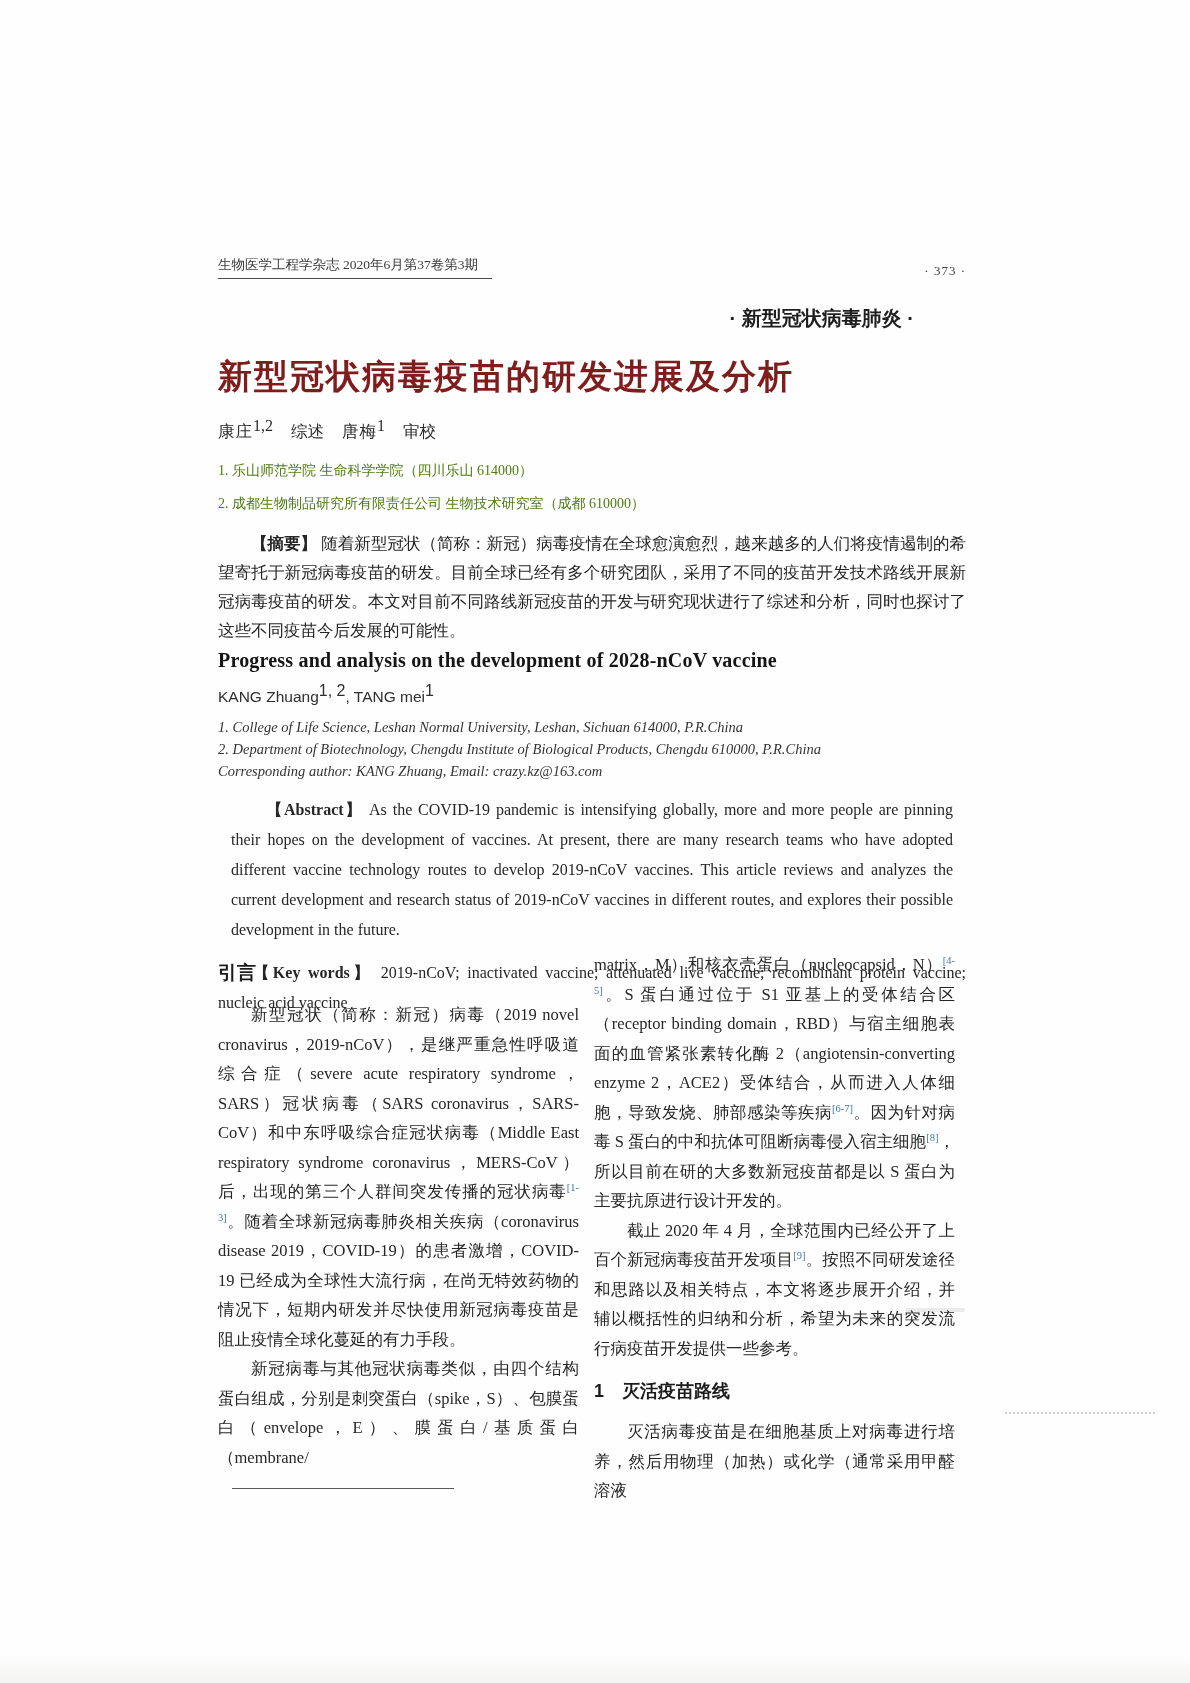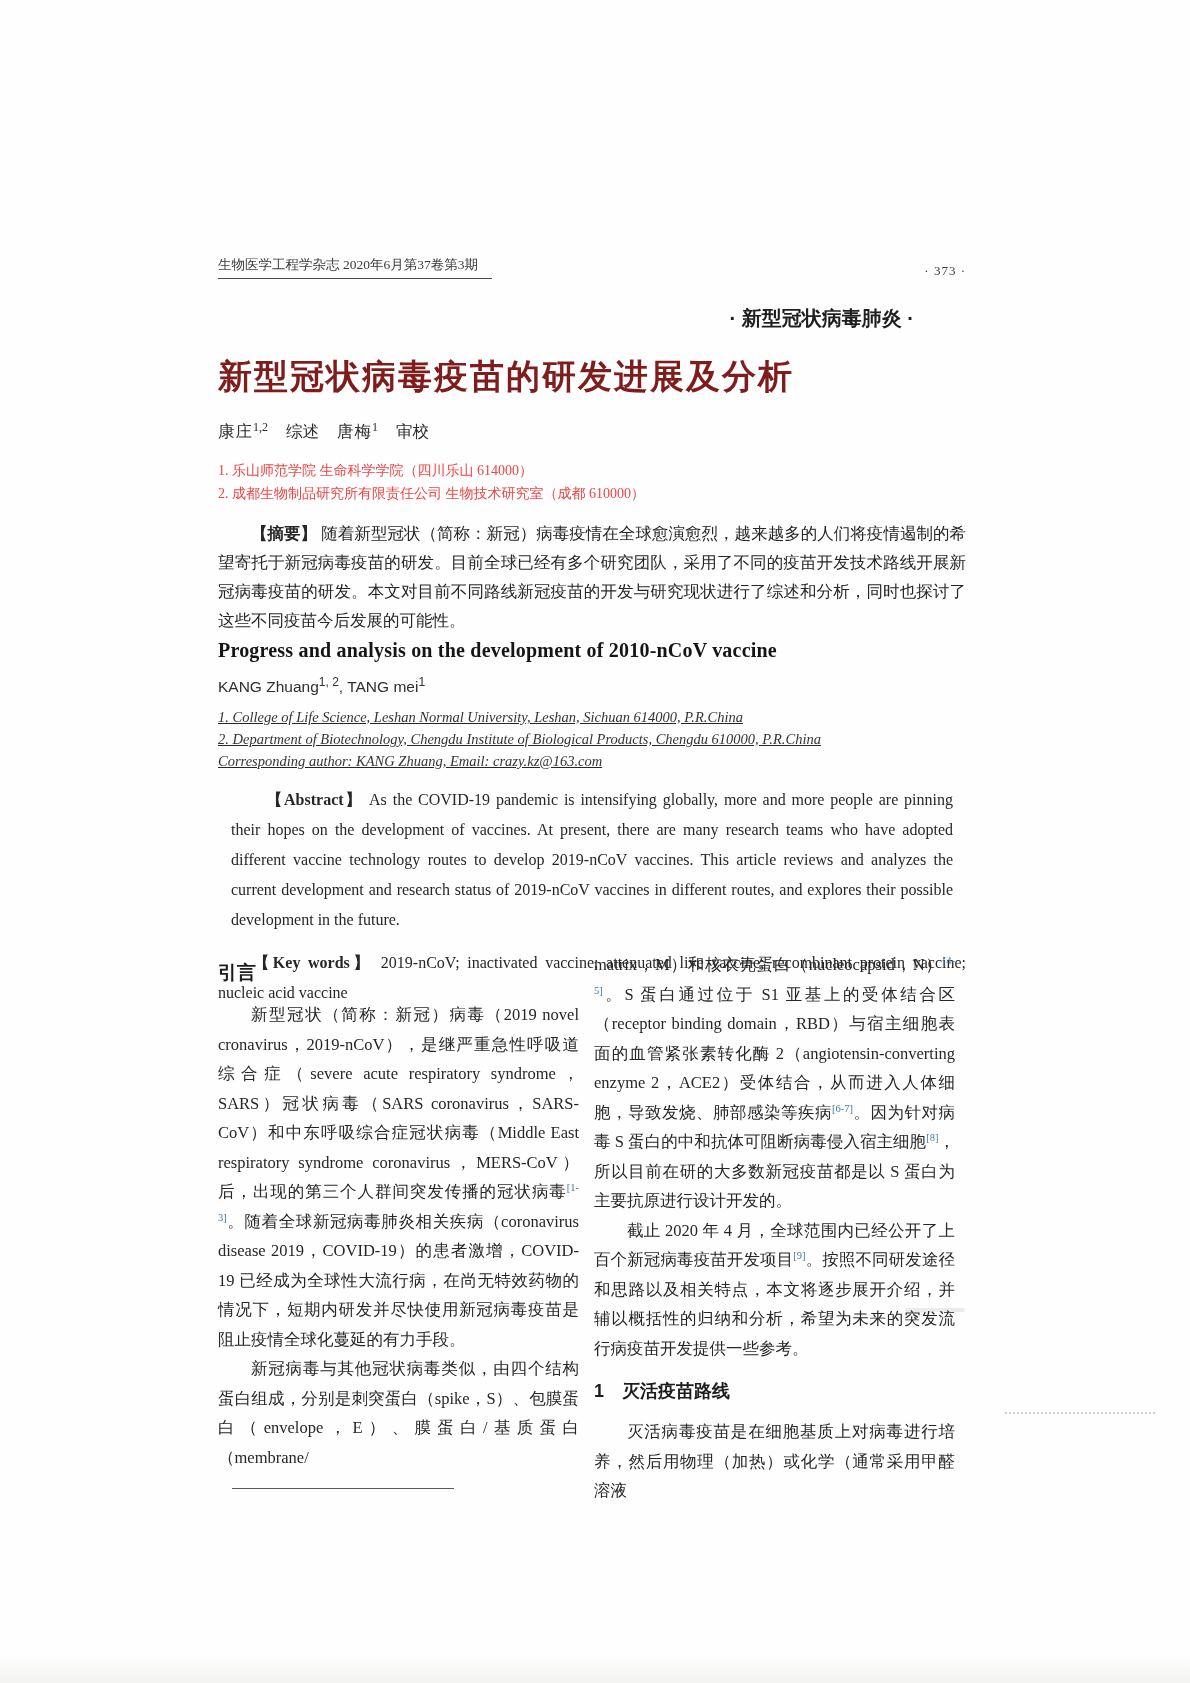--- a/index.html
+++ b/index.html
@@ -39,23 +39,23 @@
 
   .title-cn {
     font-family: "Liberation Sans", "DejaVu Sans", sans-serif;
     font-weight: bold; font-size: 34px; letter-spacing: 2px;
     color: #7f1d1d; margin: 0 0 24px 0; line-height: 1.2;
   }
 
   .authors-cn { font-size: 16.5px; margin-bottom: 16px; color: #2c2c2c; }
   .authors-cn .role { margin: 4px 18px; }
   .authors-cn .name { letter-spacing: 1px; }
-  sup.au { font-size: 12px; vertical-align: super; line-height: 0; }
+  sup.au { font-size: 16px; vertical-align: super; line-height: 0; }
 
-  .affil-cn { font-size: 14px; line-height: 23px; color: #ef4444; }
+  .affil-cn { font-size: 14px; line-height: 23px; color: #4d7c0f; margin-top: 10px; }
   .affil-block-cn { margin-bottom: 14px; }
 
   .abstract-cn, .keywords-cn {
     font-size: 16.5px; line-height: 29px; text-align: justify;
     text-indent: 2em; color: #262626;
   }
   .abstract-cn { margin: 0 0 4px 0; }
   .keywords-cn { margin: 0 0 28px 0; }
   .cn-label {
     font-family: "Liberation Sans", "DejaVu Sans", sans-serif;
@@ -64,21 +64,21 @@
 
   .title-en {
     font-size: 20px; font-weight: bold; color: #151515;
     margin: 0 0 16px 0; letter-spacing: .2px;
   }
   .authors-en {
     font-family: "Liberation Sans", "DejaVu Sans", sans-serif;
     font-size: 15.5px; color: #2e2e2e; margin-bottom: 10px;
   }
   .affil-en { font-style: italic; font-size: 14.5px; line-height: 22px; color: #333; }
-  .affil-block-en { margin-bottom: 12px; text-decoration: underline; }
+  .affil-block-en { margin-bottom: 12px; }
 
   .abstract-en, .keywords-en {
     font-size: 16px; line-height: 30px; text-align: justify;
     color: #262626;
   }
   .abstract-en { text-indent: 2.2em; margin: 13px; }
   .keywords-en { text-indent: 2.2em; margin: 0; }
   .en-label { font-weight: bold; }
 
   
@@ -145,21 +145,21 @@
     </div>
 
     <div class="affil-block-cn">
       <div class="affil-cn">1. 乐山师范学院 生命科学学院（四川乐山  614000）</div>
       <div class="affil-cn">2. 成都生物制品研究所有限责任公司 生物技术研究室（成都  610000）</div>
     </div>
 
     <p class="abstract-cn"><span class="cn-label">【摘要】</span><span> 随着新型冠状（简称：新冠）病毒疫情在全球愈演愈烈，越来越多的人们将疫情遏制的希望寄托于新冠病毒疫苗的研发。目前全球已经有多个研究团队，采用了不同的疫苗开发技术路线开展新冠病毒疫苗的研发。本文对目前不同路线新冠疫苗的开发与研究现状进行了综述和分析，同时也探讨了这些不同疫苗今后发展的可能性。</span></p>
 
 
-    <h2 class="title-en">Progress and analysis on the development of 2010-nCoV vaccine</h2>
+    <h2 class="title-en">Progress and analysis on the development of 2028-nCoV vaccine</h2>
 
     <div class="authors-en">
       <span>KANG Zhuang</span><sup class="au">1, 2</sup><span>,  </span><span>TANG mei</span><sup class="au">1</sup>
     </div>
 
     <div class="affil-block-en">
       <div class="affil-en">1. College of Life Science, Leshan Normal University, Leshan, Sichuan 614000, P.R.China</div>
       <div class="affil-en">2. Department of Biotechnology, Chengdu Institute of Biological Products, Chengdu 610000, P.R.China</div>
       <div class="affil-en">Corresponding author: KANG Zhuang, Email: crazy.kz@163.com</div>
     </div>

